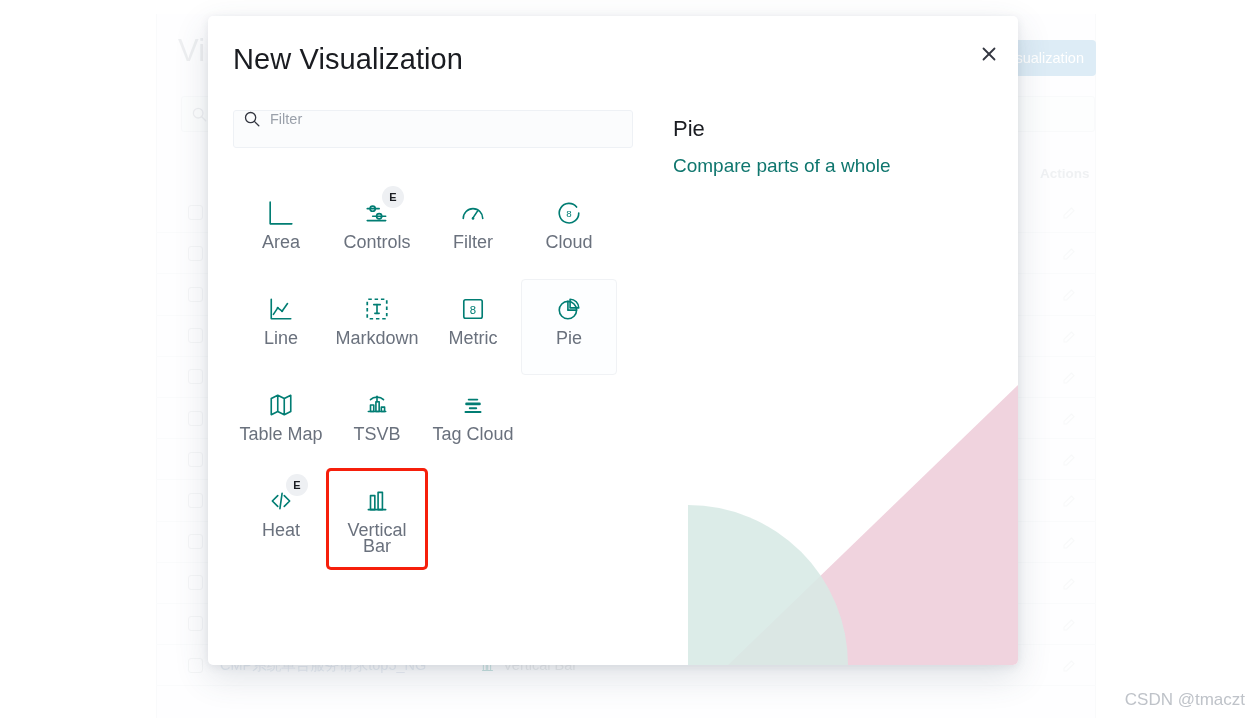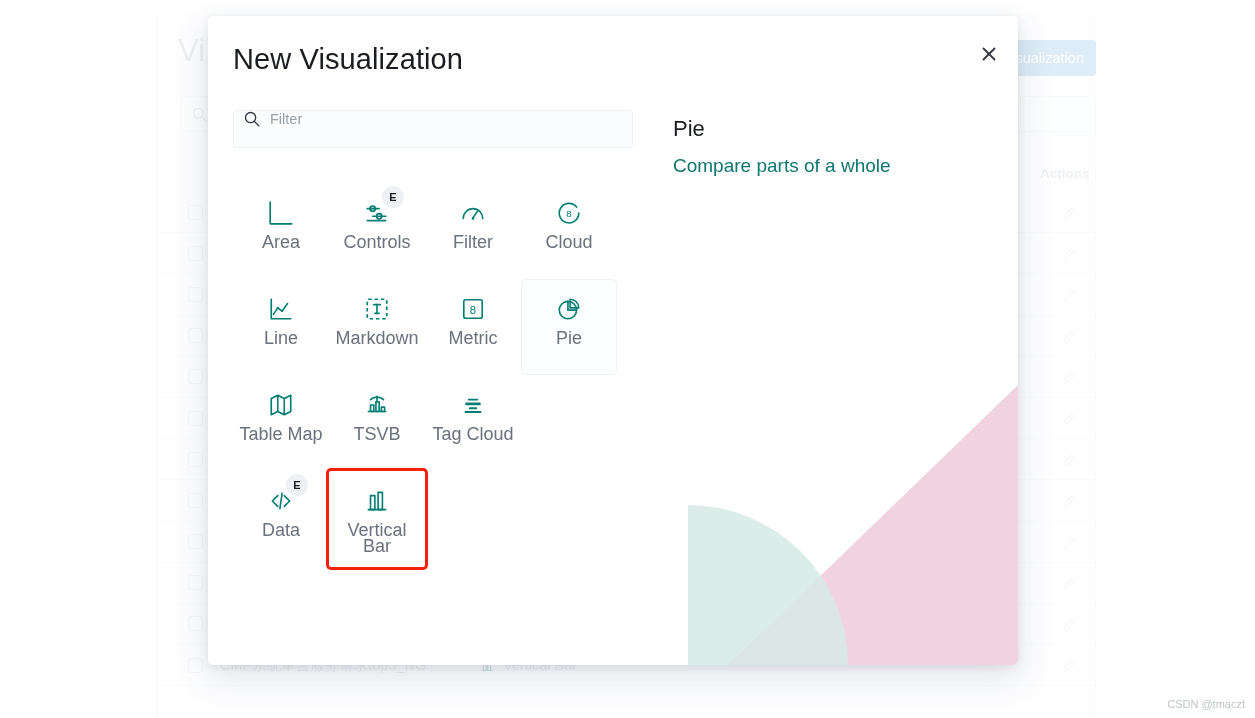--- a/index.html
+++ b/index.html
@@ -127,21 +127,21 @@
     display: flex; align-items: center; justify-content: center;
   }
 
   
   .detail { position: absolute; left: 465px; top: 100px; width: 320px; }
   .detail-title { font-size: 22px; font-weight: 400; color: #1a1c21; margin-bottom: 14px; }
   .detail-desc { font-size: 19px; color: #0f766e; line-height: 20px; }
 
   .watermark {
     position: absolute; right: 10px; bottom: 8px;
-    font-size: 11px; color: #bfc3c9;
+    font-size: 17px; color: #bfc3c9;
   }
 </style>
 </head>
 <body>
 
 <div id="root">
 
   <div class="bg-page">
     <div class="bg-card"></div>
 
@@ -403,21 +403,21 @@
         <div style="width: 96px; height: 96px;"></div>
         <div class="vis-card">
           <span class="exp-badge">E</span>
           <span class="vis-icon">
             <svg viewBox="0 0 24 24" width="100%" height="100%">
               <polyline points="9,7 4,12 9,17" fill="none" stroke="#017D73" stroke-width="1.5" stroke-linecap="round" stroke-linejoin="round"></polyline>
               <polyline points="15,7 20,12 15,17" fill="none" stroke="#017D73" stroke-width="1.5" stroke-linecap="round" stroke-linejoin="round"></polyline>
               <line x1="13" y1="5" x2="11" y2="19" fill="none" stroke="#017D73" stroke-width="1.5" stroke-linecap="round" stroke-linejoin="round"></line>
             </svg>
           </span>
-          <span class="vis-label">Data</span>
+          <span class="vis-label">Heat</span>
         </div>
         <div class="vis-card marked">
           <span class="vis-icon">
             <svg viewBox="0 0 24 24" width="100%" height="100%">
               <line x1="4" y1="20" x2="20" y2="20" fill="none" stroke="#017D73" stroke-width="1.5" stroke-linecap="round" stroke-linejoin="round"></line>
               <rect x="6" y="7" width="4" height="13" fill="none" stroke="#017D73" stroke-width="1.5" stroke-linecap="round" stroke-linejoin="round"></rect>
               <rect x="13" y="4" width="4" height="16" fill="none" stroke="#017D73" stroke-width="1.5" stroke-linecap="round" stroke-linejoin="round"></rect>
             </svg>
           </span>
           <span class="vis-label">Vertical Bar</span>

